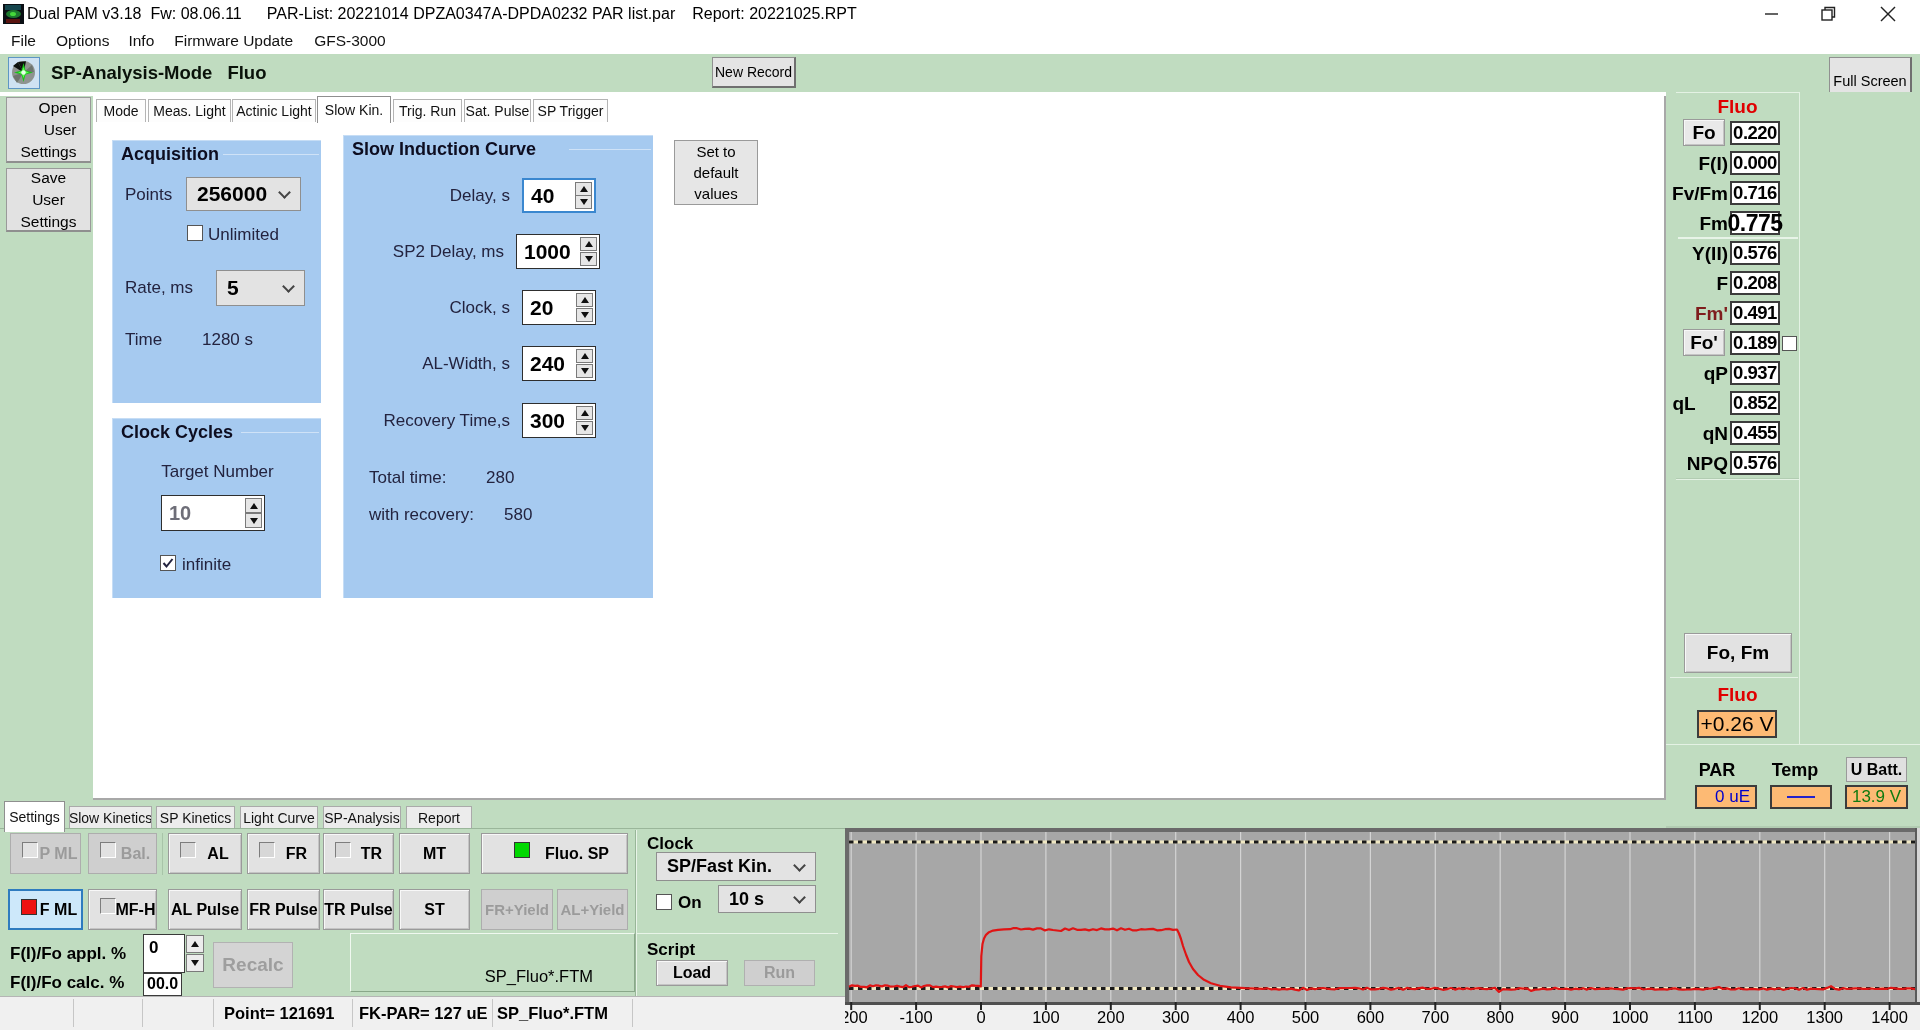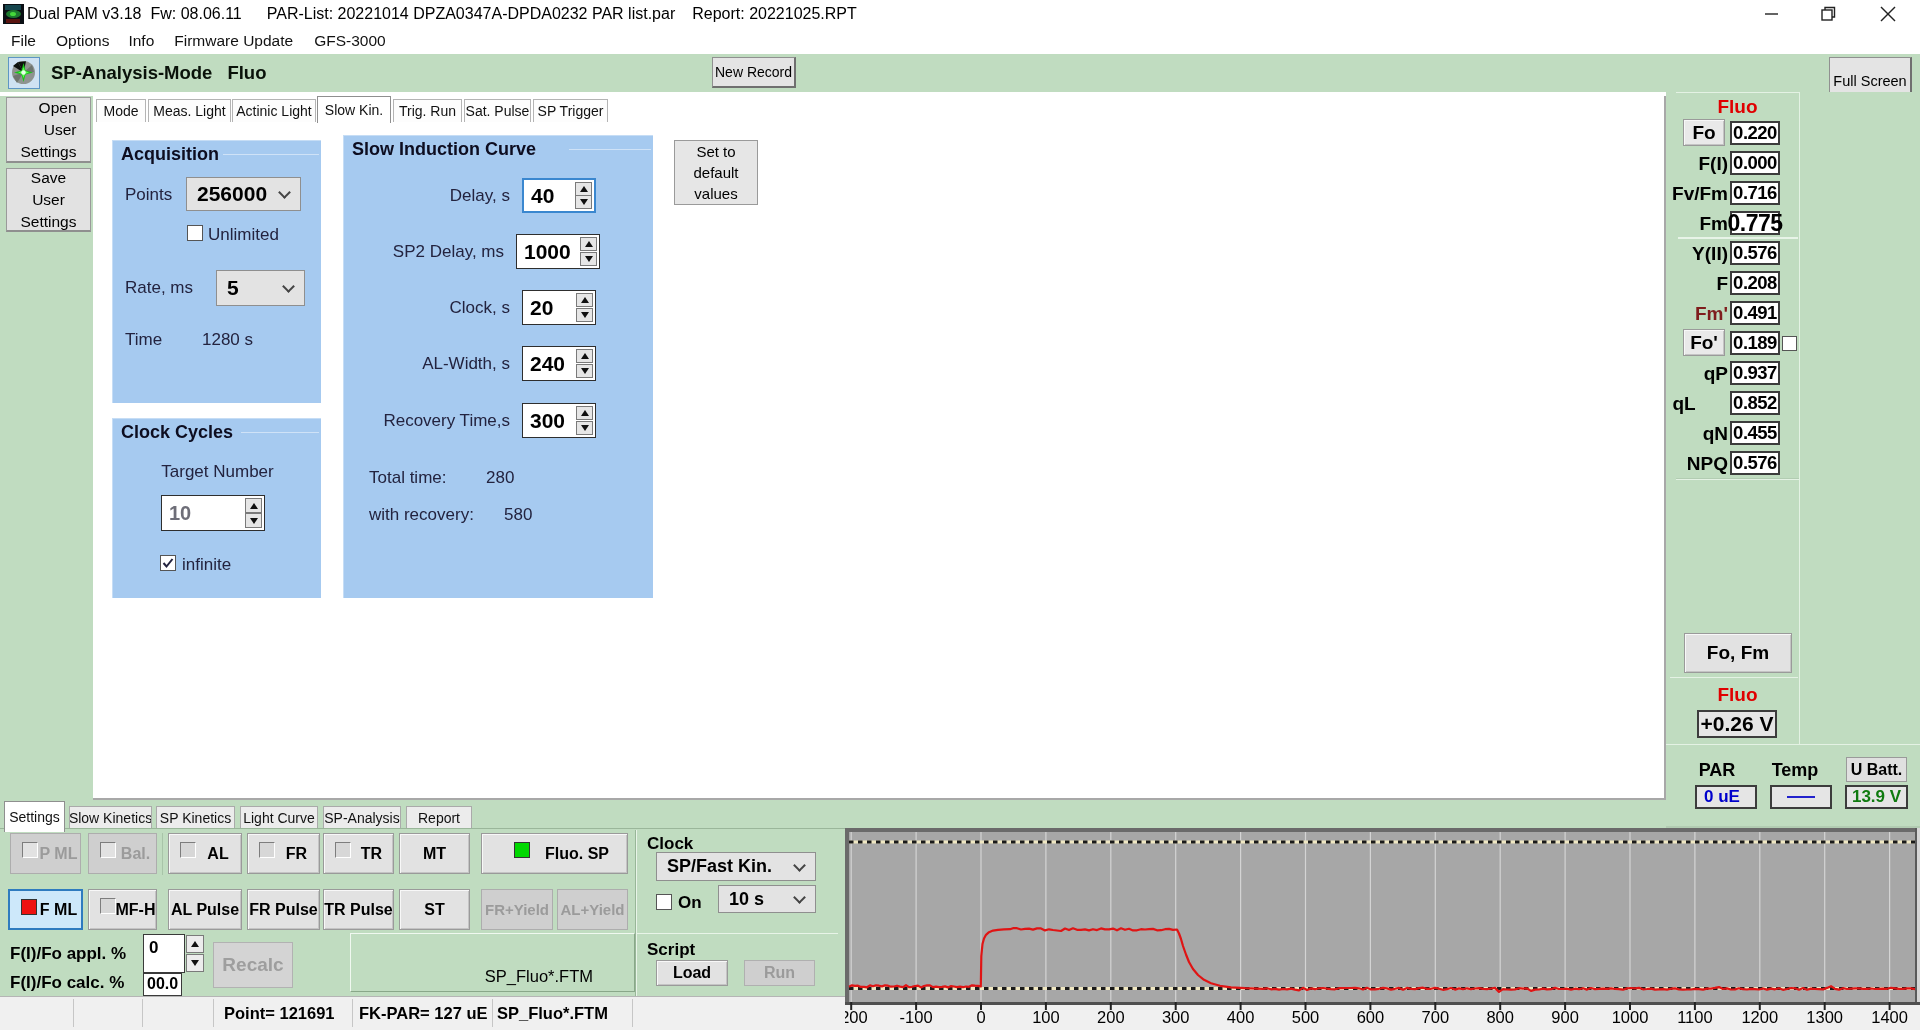--- a/index.html
+++ b/index.html
@@ -1,19 +1,19 @@
 <!DOCTYPE html>
 <html><head><meta charset="utf-8"><title>Dual PAM</title><style>
 *{margin:0;padding:0;box-sizing:border-box}
 body{width:1920px;height:1030px;overflow:hidden;background:#c0dcc0;font-family:"Liberation Sans",sans-serif;position:relative}
 .ab{position:absolute}
 .btn{background:#e2e2e2;border:1px solid #9a9a9a;display:flex;align-items:center;justify-content:center;color:#000}
 .btn3{background:#e2e2e2;border:1px solid #9a9a9a;box-shadow:inset 1px 1px 0 #f8f8f8, inset -1px -1px 0 #c4c4c4;display:flex;align-items:center;justify-content:center;color:#000}
 .vbox{background:#fff;border:2px solid #3c3c3c;display:flex;align-items:center;justify-content:center;font-weight:bold}
-.cream{background:#e5e5e5;border:2px solid #3c3c3c;display:flex;align-items:center;justify-content:center;font-weight:bold}
+.cream{background:#fdba74;border:2px solid #3c3c3c;display:flex;align-items:center;justify-content:center;font-weight:normal}
 .cb{background:#fff;border:1px solid #555}
 .navy{color:#23233f}
 .chev{width:9px;height:9px;border-right:2px solid #444;border-bottom:2px solid #444;transform:rotate(45deg);display:inline-block}
 .combo{background:#e3e3e3;border:1px solid #8f8f8f;position:absolute;display:flex;align-items:center}
 .spin{background:#e6e6e6;border:1px solid #7a7a7a;position:absolute;display:flex;align-items:center;justify-content:center;padding:0}
 .tri-u{width:0;height:0;border-left:4px solid transparent;border-right:4px solid transparent;border-bottom:6px solid #111}
 .tri-d{width:0;height:0;border-left:4px solid transparent;border-right:4px solid transparent;border-top:6px solid #111}
 .tab{position:absolute;background:#fdfdfd;border:1px solid #b4b4b4;border-bottom:none;display:flex;align-items:center;justify-content:center;font-size:14px;color:#111;white-space:nowrap;overflow:hidden}
 .btab{position:absolute;background:#ececec;border:1px solid #aaa;border-bottom:none;display:flex;align-items:center;justify-content:center;font-size:14px;color:#111;white-space:nowrap;overflow:hidden}
 .ind{position:absolute;width:16px;height:16px}
@@ -207,21 +207,21 @@
 <div class="ab" style="left:1640px;top:423px;width:88px;text-align:right;font-size:19px;font-weight:bold;color:#000">qN</div>
 <div class="ab vbox" style="left:1730px;top:421px;width:50px;height:24px;font-size:18.5px;letter-spacing:-0.5px">0.455</div>
 <div class="ab" style="left:1640px;top:453px;width:88px;text-align:right;font-size:19px;font-weight:bold;color:#000">NPQ</div>
 <div class="ab vbox" style="left:1730px;top:451px;width:50px;height:24px;font-size:18.5px;letter-spacing:-0.5px">0.576</div>
 <div class="ab" style="left:1678px;top:237px;width:120px;height:2px;background:#e8f4e8"></div>
 <div class="ab cb" style="left:1782px;top:336px;width:15px;height:15px"></div>
 <div class="ab btn3" style="left:1684px;top:633px;width:108px;height:40px;font-size:19px;font-weight:bold">Fo, Fm</div>
 <div class="ab" style="left:1676px;top:684px;width:123px;text-align:center;font-size:19px;font-weight:bold;color:#e00000">Fluo</div>
 <div class="ab cream" style="left:1697px;top:710px;width:80px;height:28px;font-size:21px">+0.26 V</div>
 <div class="ab" style="left:1687px;top:760px;width:60px;text-align:center;font-size:18px;font-weight:bold;color:#000">PAR</div>
-<div class="ab cream" style="left:1695px;top:785px;width:62px;height:24px;font-size:17px;color:#0000cc;justify-content:flex-start;padding-left:7px">0 uE</div>
+<div class="ab cream" style="left:1695px;top:785px;width:62px;height:24px;font-size:17px;color:#0000cc;justify-content:flex-start;padding-left:18px">0 uE</div>
 <div class="ab" style="left:1760px;top:760px;width:70px;text-align:center;font-size:18px;font-weight:bold;color:#000">Temp</div>
 <div class="ab cream" style="left:1770px;top:785px;width:62px;height:24px">
     <div style="width:28px;height:2px;background:#2222cc"></div>
   </div>
 <div class="ab btn" style="left:1846px;top:757px;width:61px;height:25px;font-size:16px;font-weight:bold;background:#e0e0e0">U Batt.</div>
 <div class="ab cream" style="left:1845px;top:785px;width:63px;height:24px;font-size:17px;color:#0f7a0f">13.9 V</div>
 <div class="ab" style="left:0;top:800px;width:1666px;height:28px;background:#c0dcc0"></div>
 <div class="btab" style="left:69px;top:806px;width:83px;height:22px">Slow Kinetics</div>
 <div class="btab" style="left:156px;top:806px;width:79px;height:22px">SP Kinetics</div>
 <div class="btab" style="left:240px;top:806px;width:78px;height:22px">Light Curve</div>

